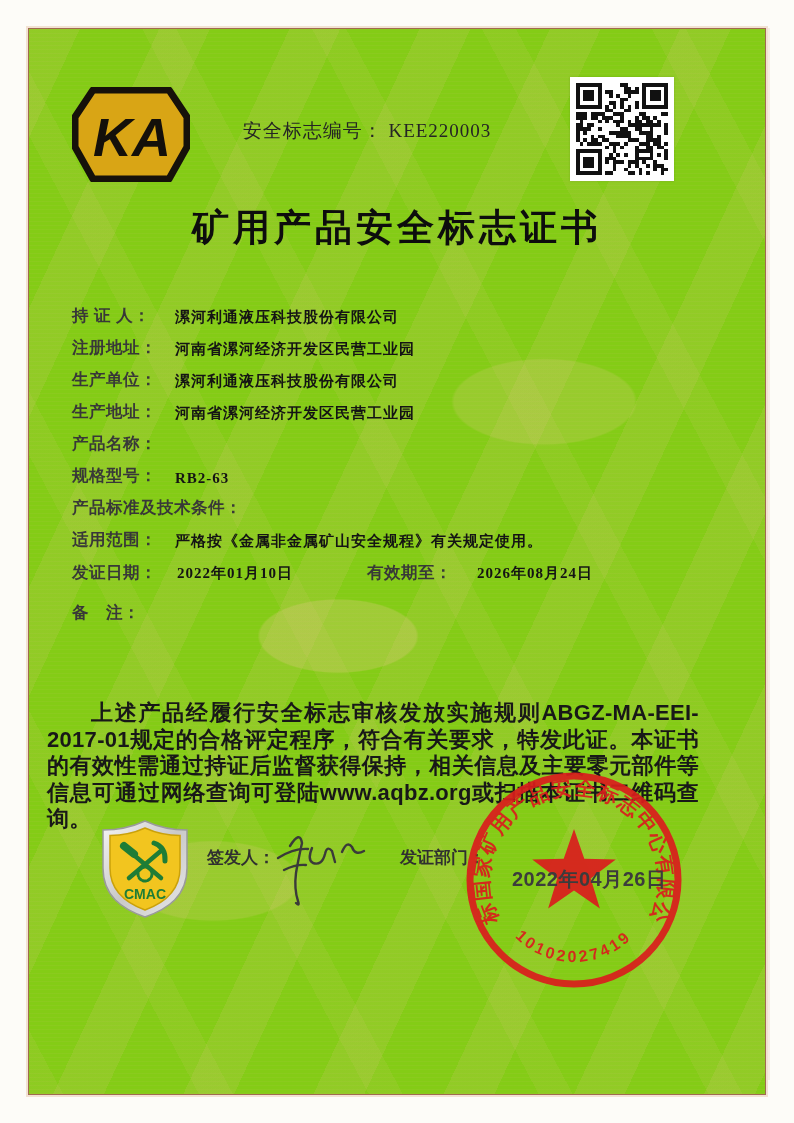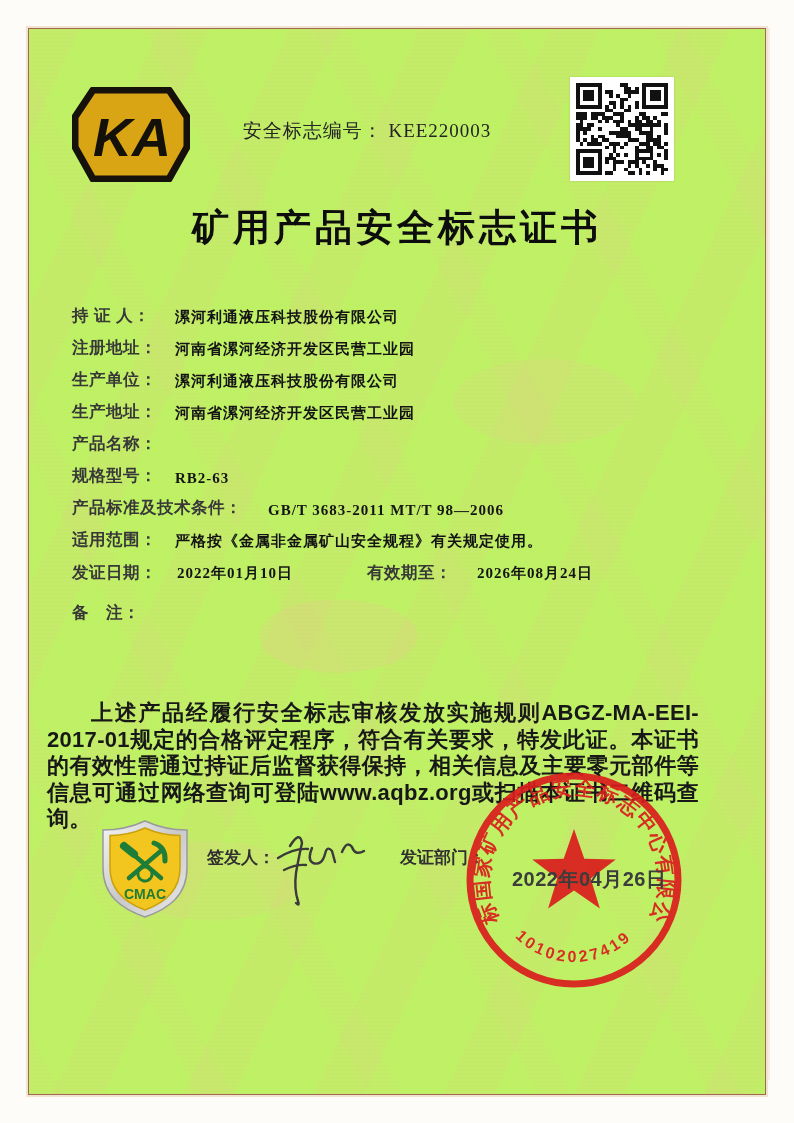--- a/index.html
+++ b/index.html
@@ -22,21 +22,21 @@
       repeating-linear-gradient(45deg, rgba(186,106,82,.28) 0 1px, transparent 1px 4px),
       repeating-linear-gradient(-45deg, rgba(186,106,82,.22) 0 1px, transparent 1px 5px);
     background-size:22px 22px, 22px 22px, 22px 22px, auto, auto;
     border:1px solid #cf8f76;
     box-shadow:0 0 0 2px #f7ede3, inset 0 0 0 1px #d9a58d;
   }
   
   .inner {
     position:absolute;
     left:28px; top:28px; right:28px; bottom:28px;
-    background-color:#bef264;
+    background-color:#84cc16;
     border:1px solid #a06a50;
     box-shadow:0 0 0 2px #f2e2d2;
     overflow:hidden;
   }
   .inner::before { 
     content:"";
     position:absolute; inset:0;
     background-image:
       repeating-linear-gradient(0deg, rgba(214,186,126,.08) 0 1px, transparent 1px 4px),
       repeating-linear-gradient(115deg, rgba(228,198,134,.14) 0 46px, transparent 46px 118px),
@@ -362,21 +362,20 @@
     </div>
     <div class="row">
       <span class="flabel">产品名称：</span>
     </div>
     <div class="row">
       <span class="flabel">规格型号：</span>
       <span class="fvalue">RB2-63</span>
     </div>
     <div class="row">
       <span class="flabel">产品标准及技术条件：</span>
-      <span class="fvalue gap">GB/T 3683-2011 MT/T 98—2006</span>
     </div>
     <div class="row">
       <span class="flabel">适用范围：</span>
       <span class="fvalue">严格按《金属非金属矿山安全规程》有关规定使用。</span>
     </div>
     <div class="drow">
       <span class="d1 flabel">发证日期：</span>
       <span class="d2 fvalue">2022年01月10日</span>
       <span class="d3 flabel">有效期至：</span>
       <span class="d4 fvalue">2026年08月24日</span>

